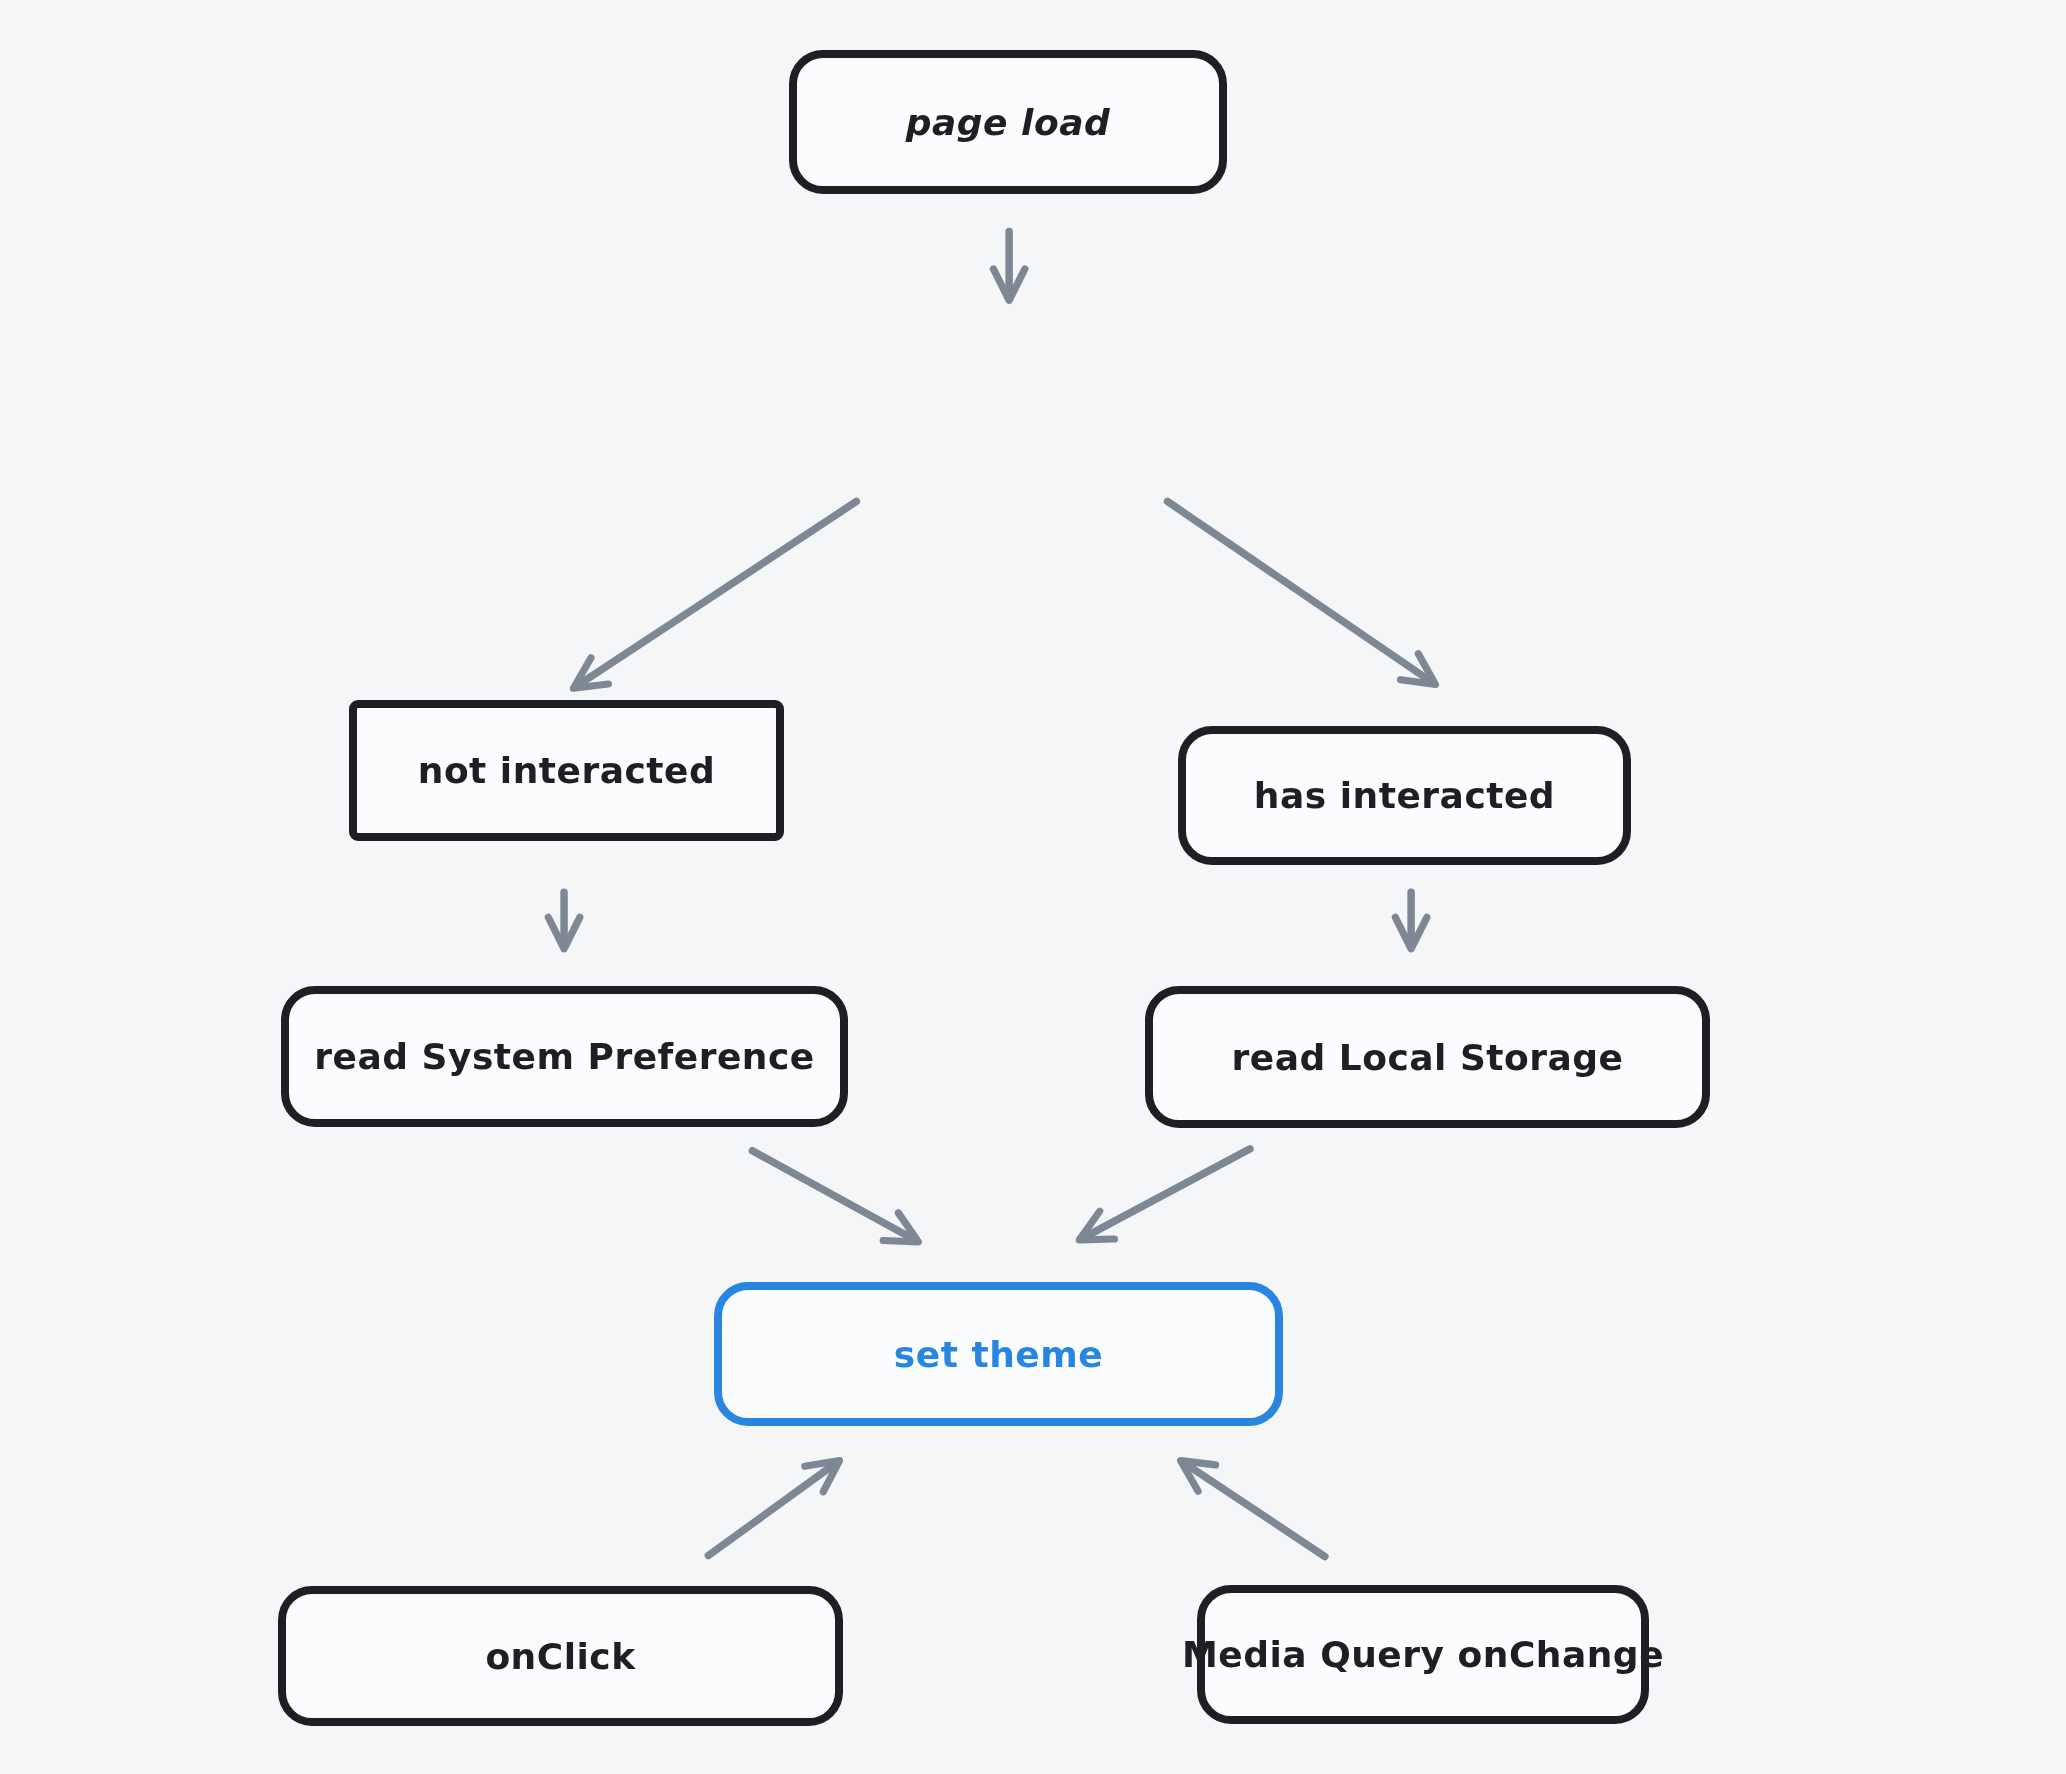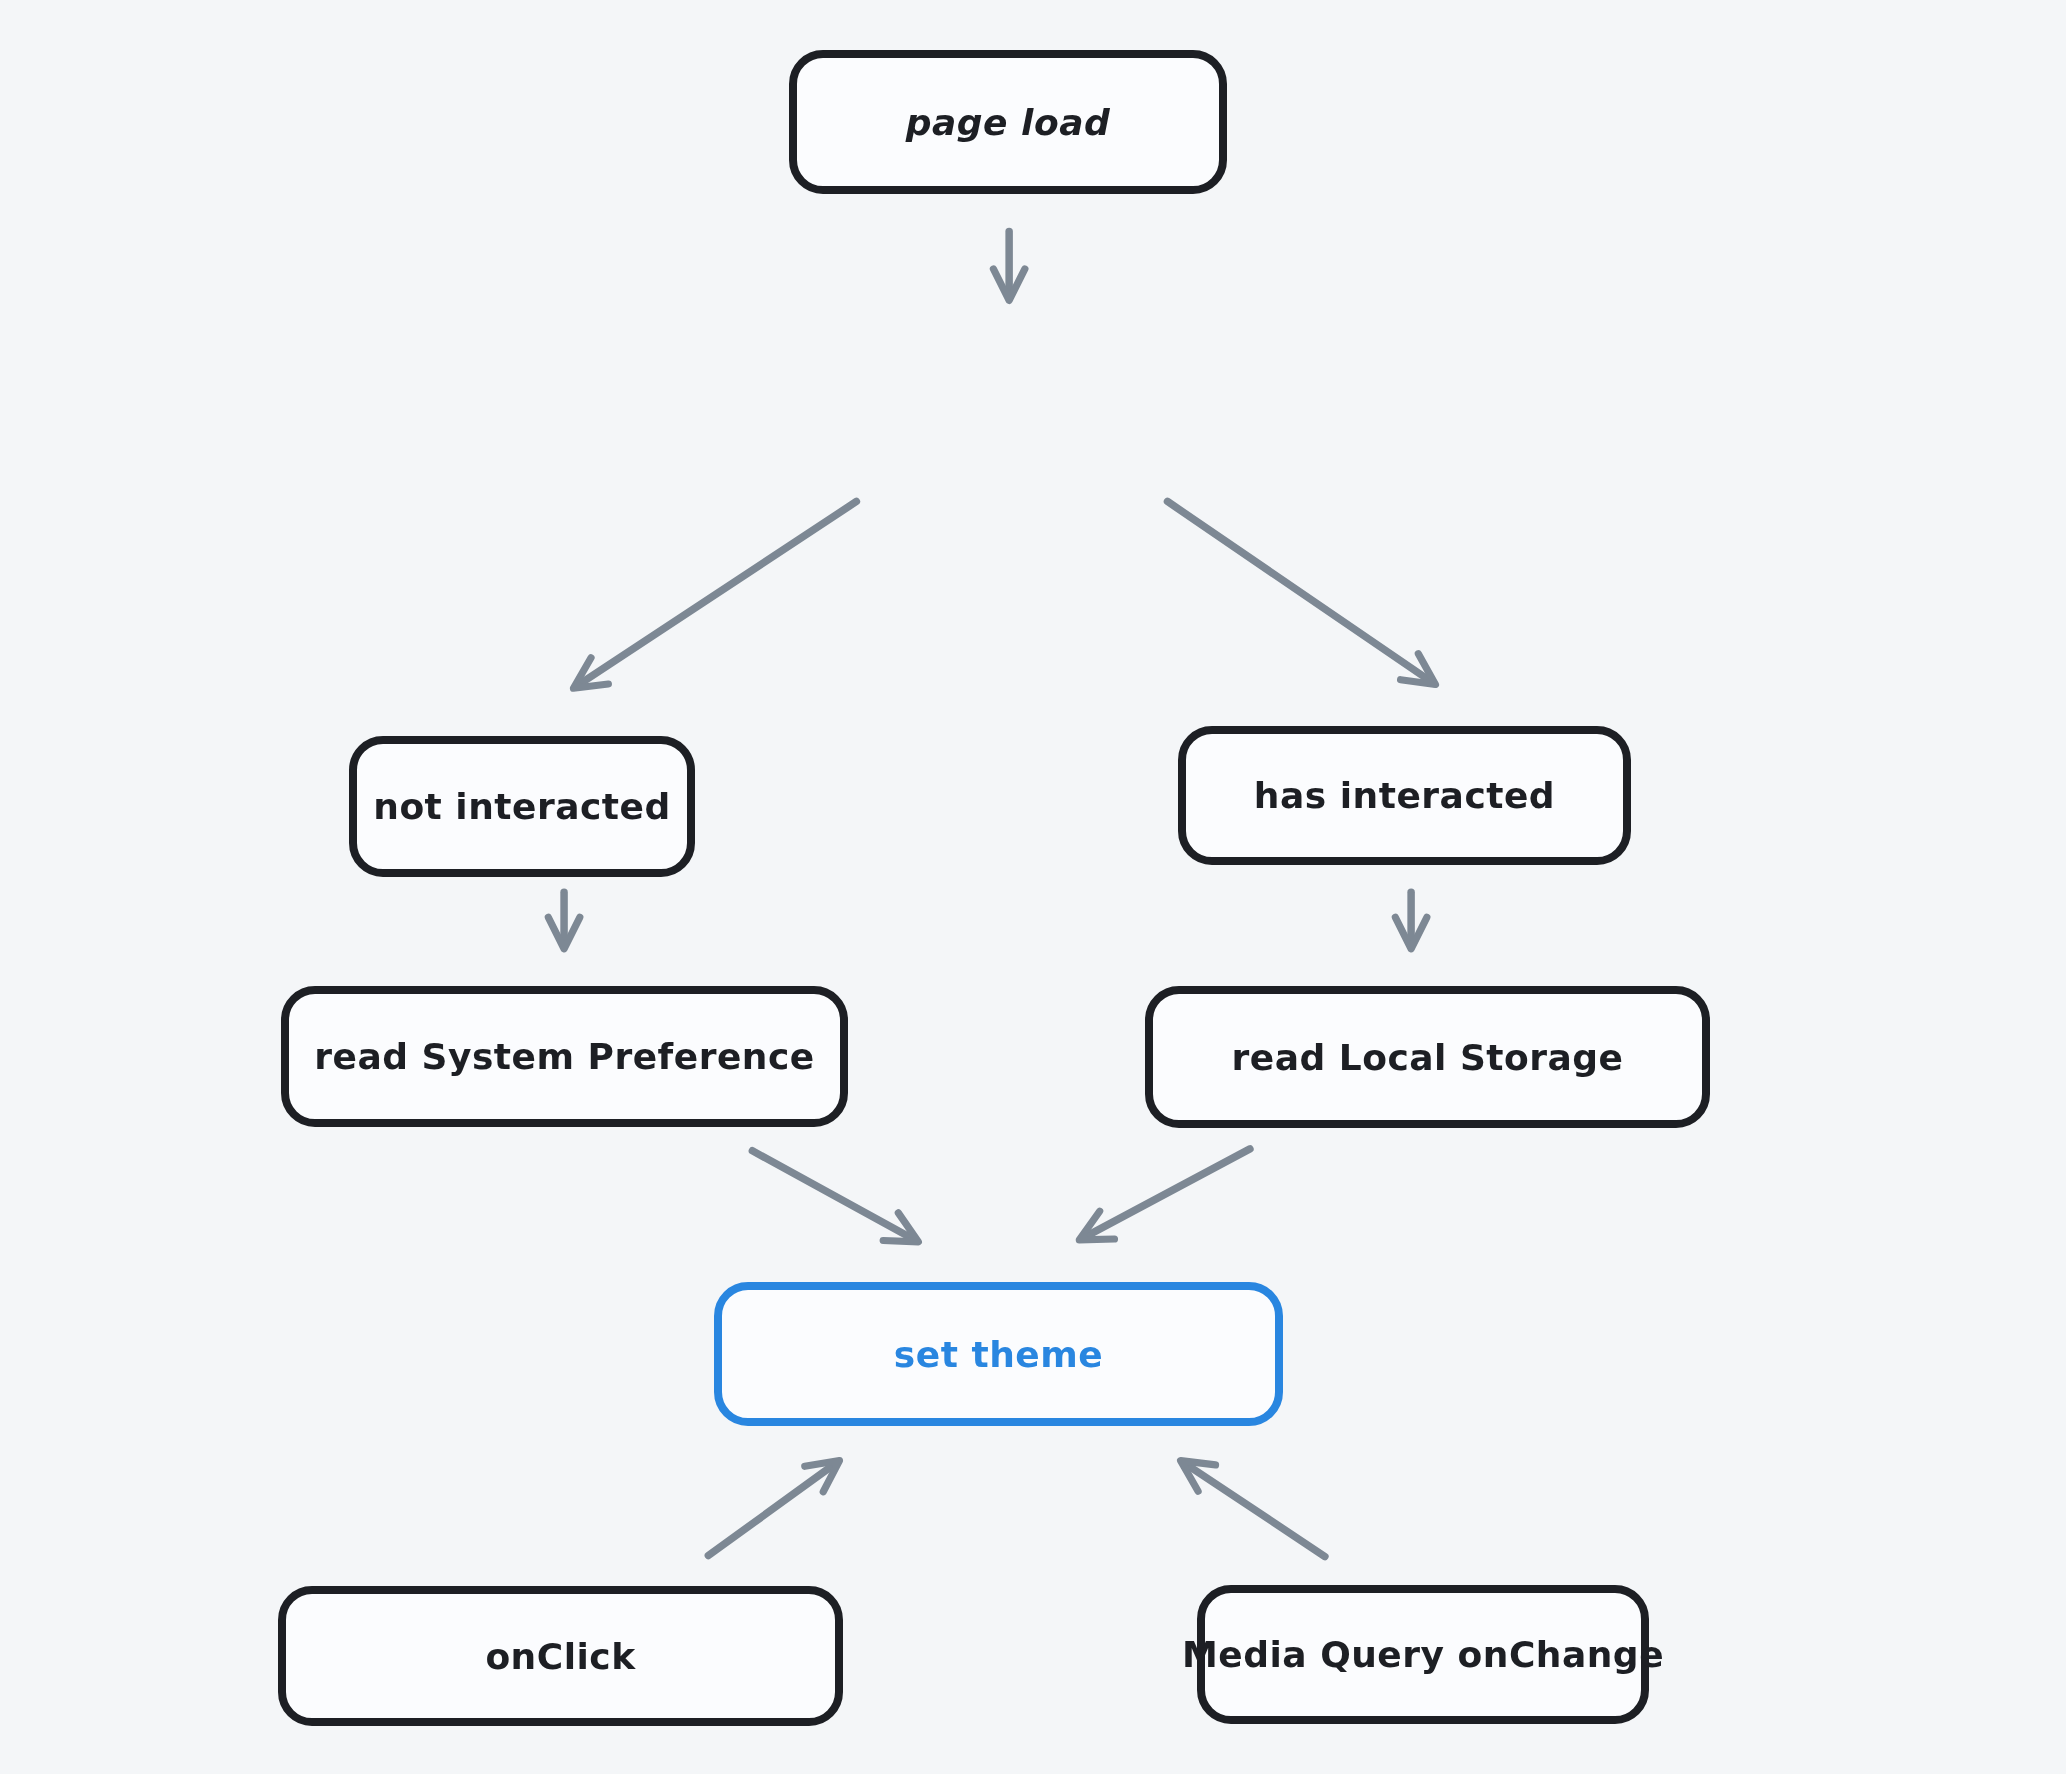--- a/index.html
+++ b/index.html
@@ -33,21 +33,21 @@
     color: #1d1f24;
     white-space: nowrap;
   }
   .node.accent {
     border-color: #2986e0;
     color: #2986e0;
   }
   
   #node-page-load              { left: 789px;  top: 50px;   width: 438px; height: 144px; font-style: italic; }
   #node-check-local-storage    { left: 785px;  top: 331px;  width: 442px; height: 144px; }
-  #node-not-interacted         { left: 349px;  top: 736px;  width: 346px; height: 141px; }
+  #node-not-interacted         { left: 349px;  top: 700px;  width: 435px; height: 141px; border-radius: 9px; }
   #node-has-interacted         { left: 1178px; top: 726px;  width: 453px; height: 139px; }
   #node-read-system-preference { left: 281px;  top: 986px; width: 567px; height: 141px; }
   #node-read-local-storage     { left: 1145px; top: 986px; width: 565px; height: 142px; }
   #node-set-theme              { left: 714px;  top: 1282px; width: 569px; height: 144px; }
   #node-on-click               { left: 278px;  top: 1586px; width: 565px; height: 140px; }
   #node-media-query-onchange   { left: 1197px; top: 1585px; width: 452px; height: 139px; }
 </style>
 </head>
 <body>
 

